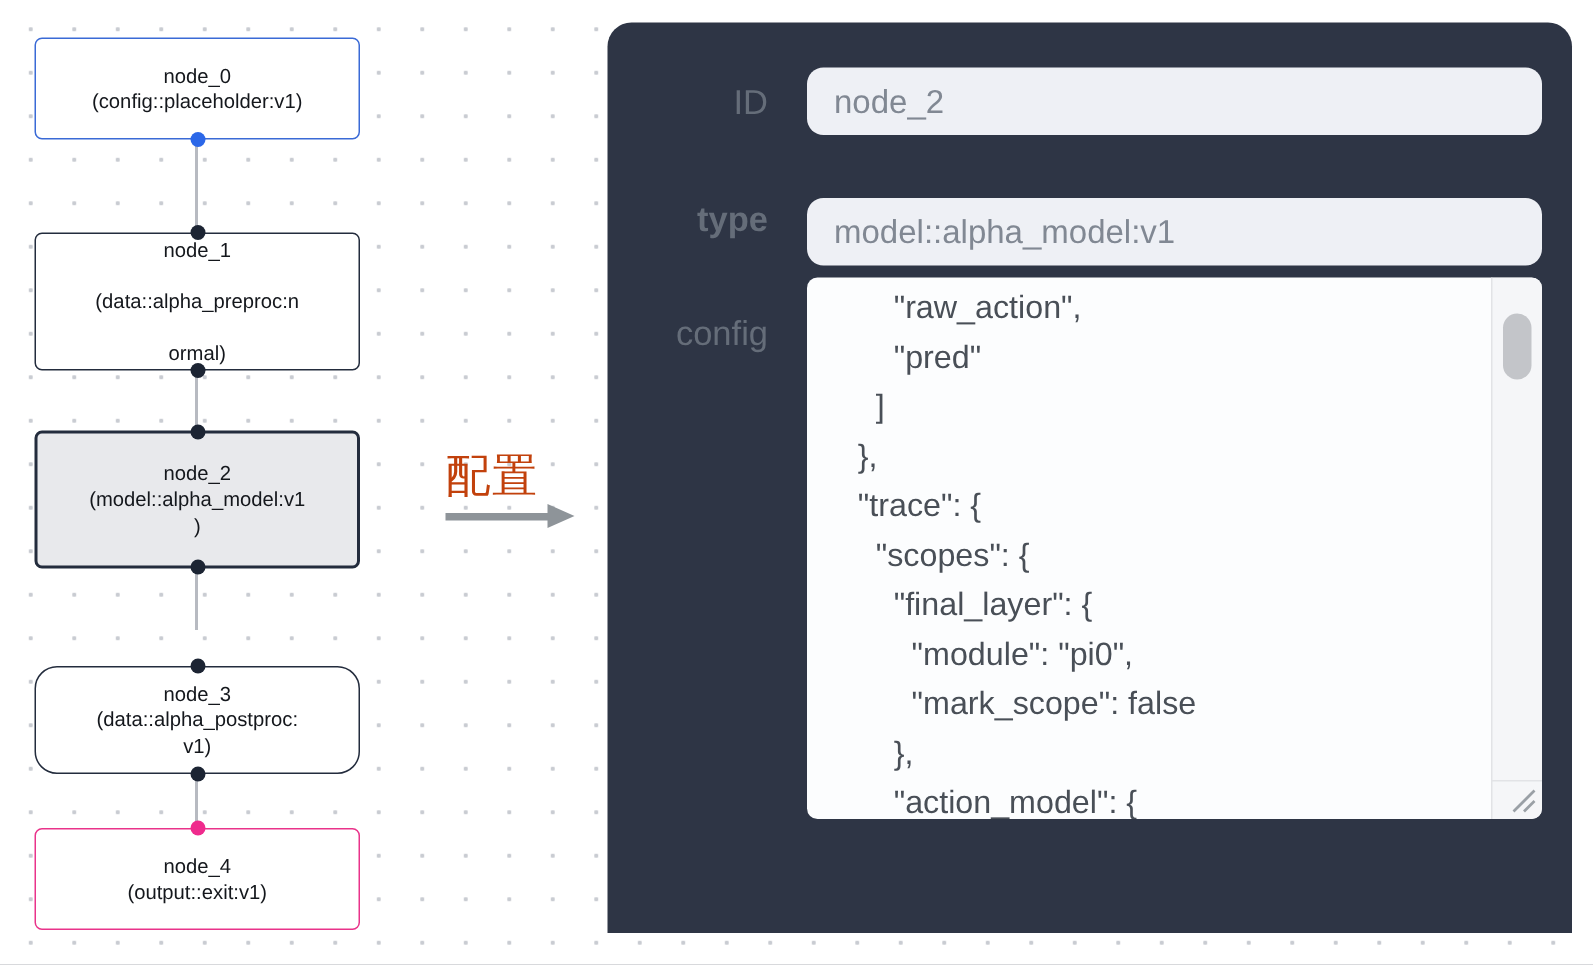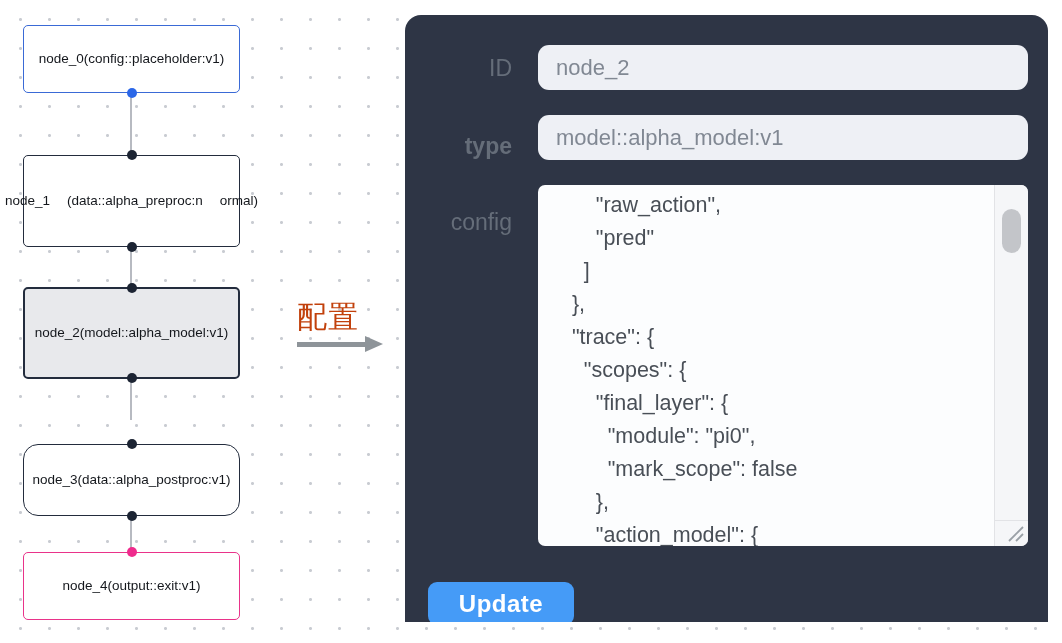--- a/index.html
+++ b/index.html
@@ -8,21 +8,21 @@
   #stage { position:relative; width:1062px; height:643px; background:#ffffff; }
 
   
   #dots { position:absolute; left:0; top:0; width:1048px; height:643px;
           background-image:radial-gradient(circle, #c9ccd2 1.3px, transparent 1.6px);
           background-size:29px 29px; background-position:6px 5px; }
 
   
   .node { position:absolute; left:23px; width:217px; background:#ffffff;
           border:1.5px solid #232c3d; border-radius:5px;
-          display:flex; flex-direction:row; align-items:center; justify-content:center;
+          display:flex; flex-direction:column; align-items:center; justify-content:center;
           text-align:center; color:#14171c; font-size:13.5px; line-height:17.5px; z-index:3; }
   .node.input    { border-color:#3a6ad6; }
   .node.output   { border-color:#e9338a; }
   .node.selected { border-width:2px; background:#e8e9ec; }
   .edge { position:absolute; left:130px; width:1.6px; background:#b7bac1; z-index:1; }
   .port { position:absolute; left:50%; width:10px; height:10px; margin-left:-5px;
           border-radius:50%; background:#1c2433; z-index:4; }
   .port.top    { top:-6px; }
   .port.bottom { bottom:-6px; }
   .node.input  .port.bottom { background:#2b67e8; }
@@ -43,21 +43,21 @@
   .field-label { position:absolute; left:425px; width:87px; text-align:right;
                  color:#656d79; font-size:23px; z-index:6; }
   #label-id     { top:40px; }
   #label-type   { top:118px; }
   #label-config { top:194px; }
   .text-input { position:absolute; left:538px; width:490px; height:45px;
                 background:#eef0f5; border:none; outline:none; border-radius:11px;
                 font-family:"Liberation Sans","DejaVu Sans",sans-serif;
                 font-size:22px; color:#818893; padding:0 18px; z-index:6; }
   #id-input   { top:30px; }
-  #type-input { top:100px; }
+  #type-input { top:117px; }
 
   #config-box { position:absolute; left:538px; top:185px; width:490px; height:361px;
                 background:#fcfdfe; border-radius:7px; overflow:hidden; z-index:6; }
   #config-text { position:absolute; left:0; top:4px; width:452px;
                  font-family:"Liberation Sans","DejaVu Sans",sans-serif;
                  font-size:21.5px; line-height:33px; color:#494f57;
                  white-space:pre; padding-left:10px; }
   #scroll-track { position:absolute; right:0; top:0; width:34px; height:335px;
                   background:#f5f6f8; border-left:1px solid #e2e3e6; }
   #scroll-thumb { position:absolute; left:7px; top:24px; width:19px; height:44px;
@@ -148,15 +148,14 @@
         <div id="scroll-thumb"></div>
       </div>
       <div id="resize-corner">
         <svg width="20" height="20" viewBox="0 0 20 20">
           <line x1="4" y1="18" x2="18" y2="4" stroke="#9aa0a6" stroke-width="1.8"></line>
           <line x1="11" y1="18" x2="18" y2="11" stroke="#9aa0a6" stroke-width="1.8"></line>
         </svg>
       </div>
     </div>
 
-    <button id="update-button">Update</button>
   </div>
 </div>
 
 </body></html>

